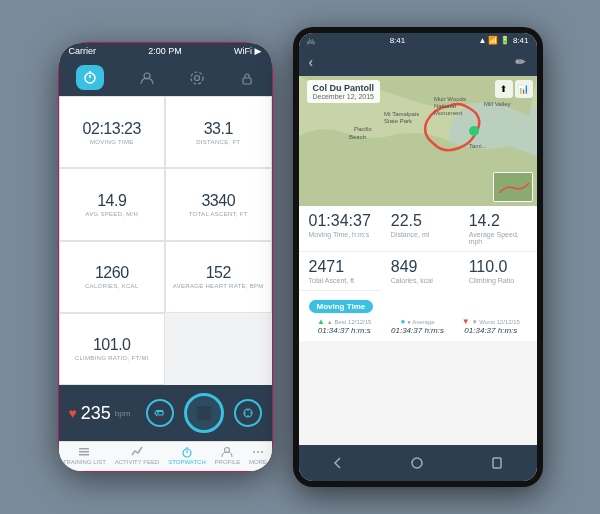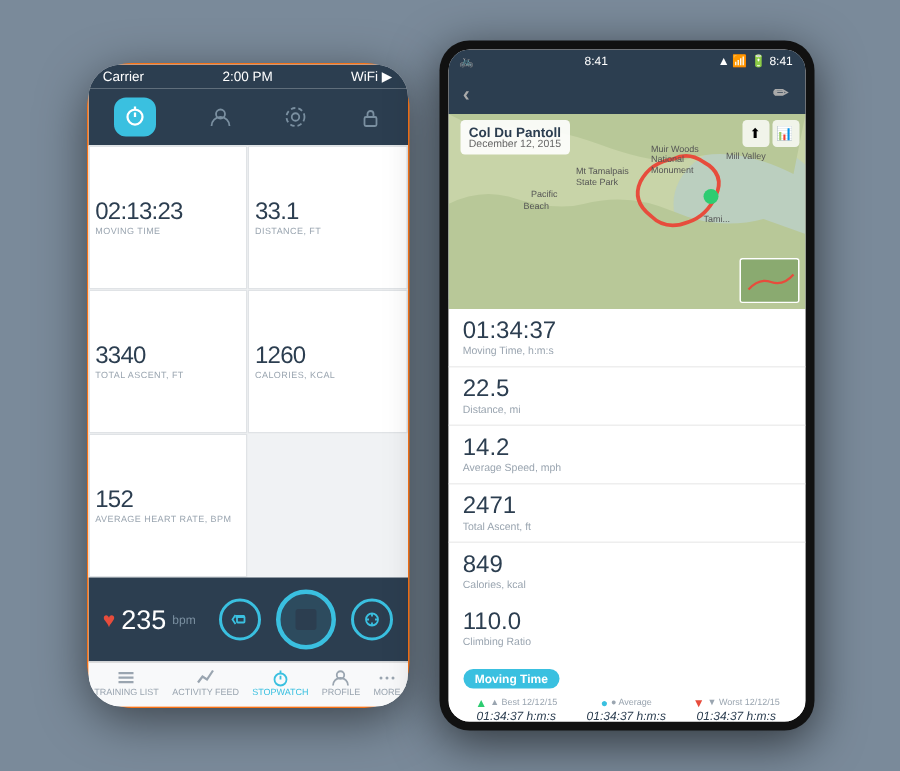--- a/index.html
+++ b/index.html
@@ -18,21 +18,21 @@
       display: flex;
       gap: 20px;
       align-items: center;
       padding: 10px;
     }
 
     
     .iphone {
       width: 215px;
       height: 430px;
-      background: #f97316;
+      background: #be185d;
       border-radius: 30px;
       padding: 1px;
       box-shadow: 0 8px 32px rgba(0,0,0,0.5);
       position: relative;
     }
 
     .iphone-screen {
       width: 100%;
       height: 100%;
       background: #fff;
@@ -86,21 +86,21 @@
       grid-template-columns: 1fr 1fr;
       flex: 1;
       background: #f0f2f4;
     }
 
     .metric-cell {
       background: #fff;
       border: 0.5px solid #e0e3e6;
       display: flex;
       flex-direction: column;
-      align-items: flex-start;
+      align-items: center;
       justify-content: center;
       padding: 6px 4px;
     }
 
     .metric-value {
       font-size: 16px;
       font-weight: 300;
       color: #2c3e50;
       letter-spacing: -0.5px;
     }
@@ -317,21 +317,21 @@
       position: absolute;
       top: 0;
       left: 0;
       width: 100%;
       height: 100%;
     }
 
     .android-stats {
       background: #fff;
       display: grid;
-      grid-template-columns: 1fr;
+      grid-template-columns: 1fr 1fr 1fr;
       padding: 0;
       flex-shrink: 0;
     }
 
     .android-stat {
       padding: 6px 10px;
       border-bottom: 0.5px solid #eee;
     }
 
     .android-stat-value {
@@ -457,30 +457,38 @@
       <div class="metrics-grid">
         <div class="metric-cell">
           <span class="metric-value">02:13:23</span>
           <span class="metric-label">MOVING TIME</span>
         </div>
         <div class="metric-cell">
           <span class="metric-value">33.1</span>
           <span class="metric-label">DISTANCE, ft</span>
         </div>
         <div class="metric-cell">
+          <span class="metric-value">14.9</span>
+          <span class="metric-label">AVG SPEED, m/h</span>
+        </div>
+        <div class="metric-cell">
           <span class="metric-value">3340</span>
           <span class="metric-label">TOTAL ASCENT, ft</span>
         </div>
         <div class="metric-cell">
           <span class="metric-value">1260</span>
           <span class="metric-label">CALORIES, kcal</span>
         </div>
         <div class="metric-cell">
           <span class="metric-value">152</span>
           <span class="metric-label">AVERAGE HEART RATE, bpm</span>
+        </div>
+        <div class="metric-cell">
+          <span class="metric-value">101.0</span>
+          <span class="metric-label">CLIMBING RATIO, ft/mi</span>
         </div>
       </div>
 
       <div class="heart-section">
         <div class="heart-bpm">
           <span class="heart-icon">♥</span>
           <span>235</span>
           <span class="bpm-label">bpm</span>
         </div>
         <div class="control-buttons">

